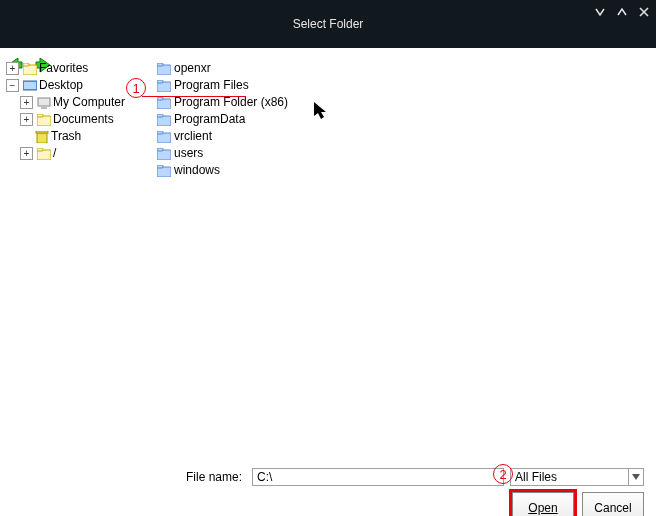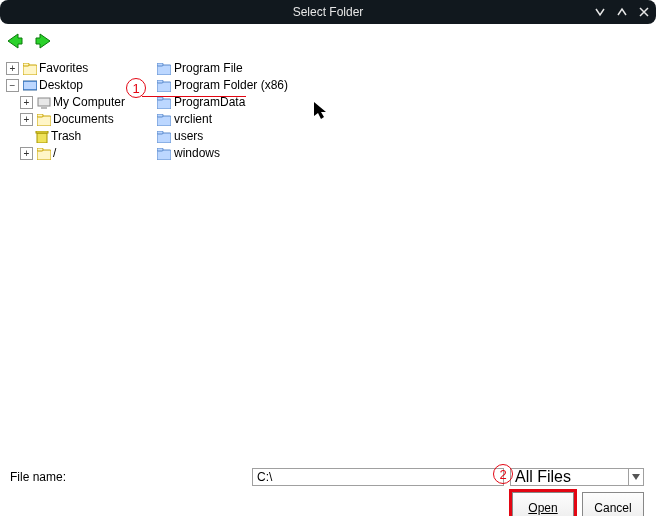--- a/index.html
+++ b/index.html
@@ -12,23 +12,22 @@
     background: #ffffff;
     overflow: hidden;
     position: relative;
   }
   .titlebar {
     background: #11181e;
     color: #e6e6e6;
     height: 24px;
     display: flex;
     align-items: center;
-    padding: 0 6px;
+    padding: 12px 6px;
     position: relative;
-    border-radius: 8px;
   }
   .titlebar .title {
     position: absolute;
     left: 0; right: 0;
     text-align: center;
     font-size: 12px;
     pointer-events: none;
   }
   .titlebar .controls {
     position: absolute;
@@ -133,20 +132,21 @@
     padding: 4px 10px 6px 10px;
   }
   .row-filename {
     display: flex;
     align-items: center;
     gap: 6px;
     margin-bottom: 6px;
   }
   .lbl-filename {
     width: 232px;
+    text-align: right;
     padding-right: 4px;
   }
   .input-filename {
     flex: none;
     width: 252px;
     height: 18px;
     border: 1px solid #a0a0a0;
     padding: 0 4px;
     font: inherit;
     box-sizing: border-box;
@@ -155,21 +155,21 @@
     display: flex;
     align-items: center;
     border: 1px solid #a0a0a0;
     height: 18px;
     width: 134px;
     box-sizing: border-box;
   }
   .select-filter {
     flex: 1;
     padding: 0 4px;
-    font-size: 16px;
+    font-size: 12px;
     line-height: 16px;
   }
   .select-drop {
     width: 14px;
     height: 16px;
     border-left: 1px solid #a0a0a0;
     display: flex;
     align-items: center;
     justify-content: center;
   }
@@ -340,21 +340,30 @@
 
   <div class="list-panel">
     <div id="list-container">
         <div class="list-item">
           <span class="folder-icon">
             <svg width="14" height="12">
               <rect x="0" y="2" width="14" height="10" rx="1" fill="#bcd7ff" stroke="#5a8acc"></rect>
               <rect x="0" y="0" width="6" height="3" rx="1" fill="#bcd7ff" stroke="#5a8acc"></rect>
             </svg>
           </span>
-          <span>Program File</span>
+          <span>openxr</span>
+        </div>
+        <div class="list-item">
+          <span class="folder-icon">
+            <svg width="14" height="12">
+              <rect x="0" y="2" width="14" height="10" rx="1" fill="#bcd7ff" stroke="#5a8acc"></rect>
+              <rect x="0" y="0" width="6" height="3" rx="1" fill="#bcd7ff" stroke="#5a8acc"></rect>
+            </svg>
+          </span>
+          <span>Program Files</span>
         </div>
         <div class="list-item">
           <span class="folder-icon">
             <svg width="14" height="12">
               <rect x="0" y="2" width="14" height="10" rx="1" fill="#bcd7ff" stroke="#5a8acc"></rect>
               <rect x="0" y="0" width="6" height="3" rx="1" fill="#bcd7ff" stroke="#5a8acc"></rect>
             </svg>
           </span>
           <span>Program Folder (x86)</span>
         </div>

